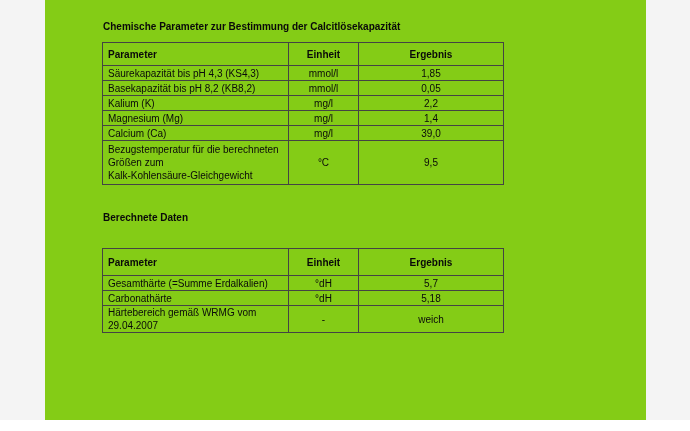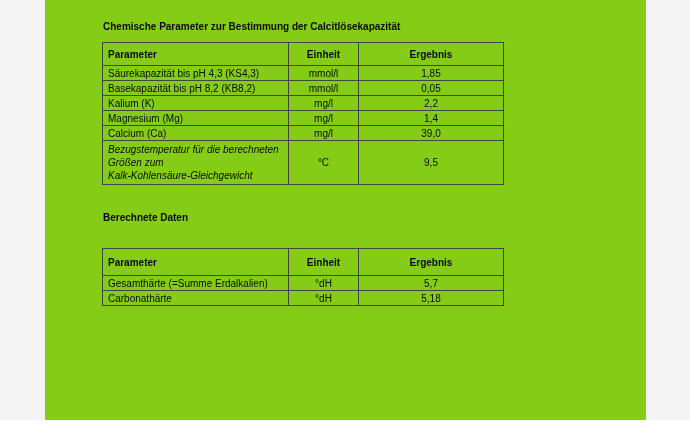--- a/index.html
+++ b/index.html
@@ -55,21 +55,21 @@
     text-align: left;
     height: 22px;
   }
   .tbl2 th { height: 26px; }
   .data-table th.c-center { text-align: center; }
   .data-table td { height: 14px; line-height: 13px; }
   .data-table td.c-param { text-align: left; }
   .data-table td.c-center { text-align: center; }
   .data-table tr.row-tall-3 td { height: 43px; }
   .data-table tr.row-tall-2 td { height: 26px; }
-  .cell-multiline { white-space: pre-line; line-height: 14px; font-style: italic; }
+  .cell-multiline { white-space: pre-line; line-height: 14px; }
 </style>
 </head>
 <body>
 
 <div class="viewer-margin left"></div>
 <div class="viewer-margin right"></div>
 
 <div class="page">
 
   <div class="doc-title t1">Chemische Parameter zur Bestimmung der Calcitlösekapazität</div>
@@ -142,16 +142,22 @@
       <tr>
         <td class="c-param">Gesamthärte (=Summe Erdalkalien)</td>
         <td class="c-center">°dH</td>
         <td class="c-center">5,7</td>
       </tr>
       <tr>
         <td class="c-param">Carbonathärte</td>
         <td class="c-center">°dH</td>
         <td class="c-center">5,18</td>
       </tr>
+      <tr class="row-tall-2">
+        <td class="c-param cell-multiline">Härtebereich gemäß WRMG vom
+29.04.2007</td>
+        <td class="c-center">-</td>
+        <td class="c-center">weich</td>
+      </tr>
     </tbody>
   </table>
 
 </div>
 
 </body></html>

